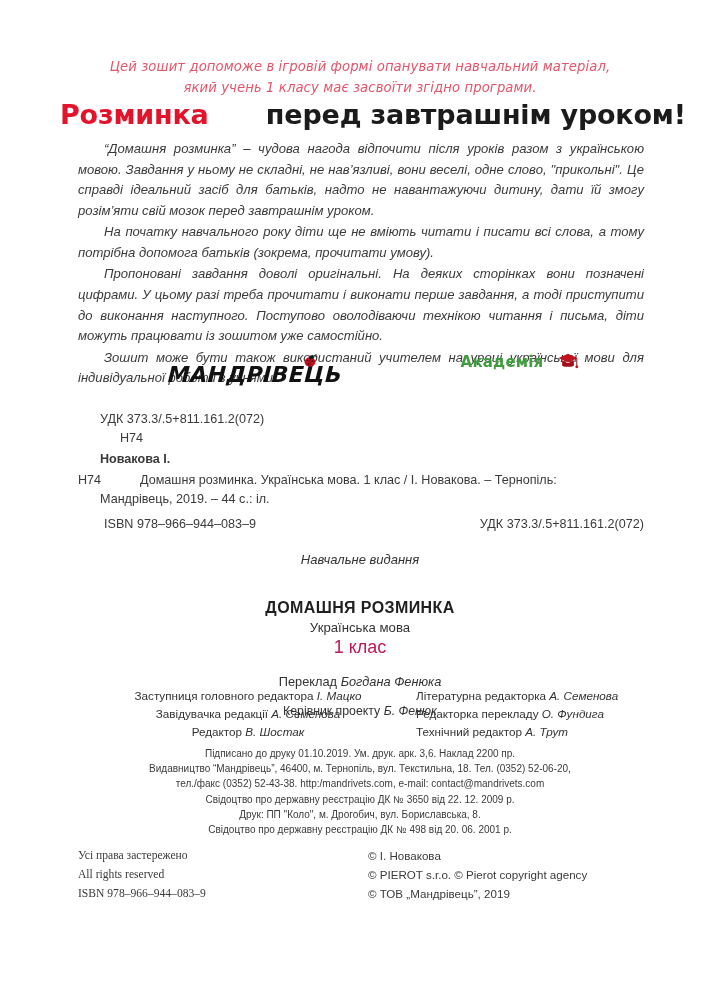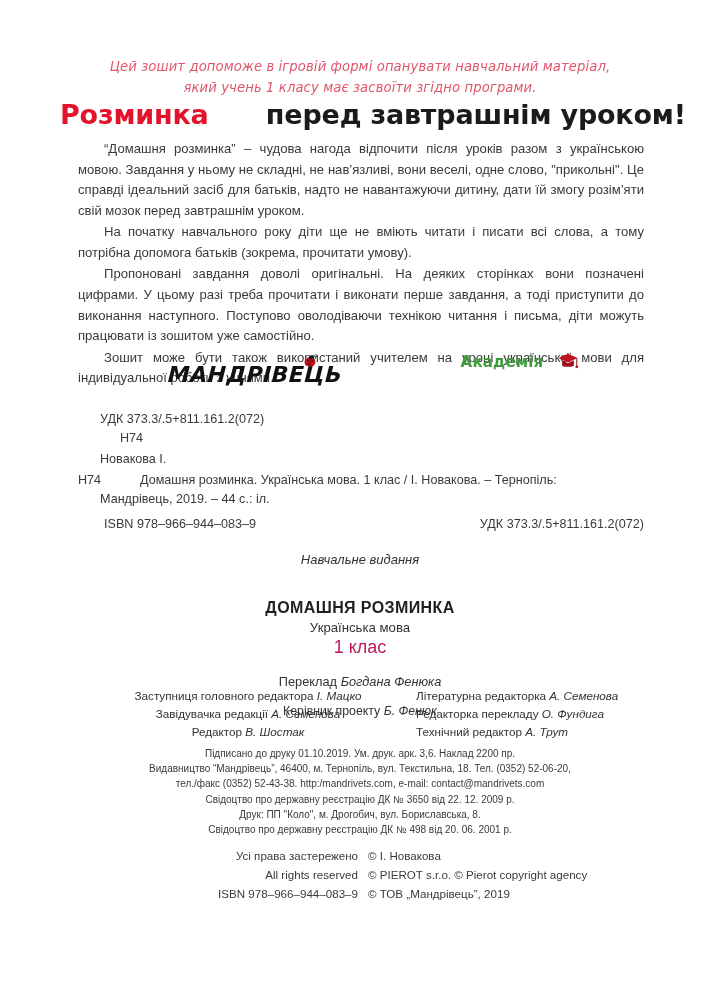--- a/index.html
+++ b/index.html
@@ -62,20 +62,21 @@
     left: 78px;
     width: 566px;
     font-size: 13.1px;
     line-height: 1.58;
     color: #3a3a3a;
     text-align: justify;
   }
   .body-text p {
     margin: 0 0 0.05em 0;
     text-indent: 26px;
+    font-style: italic;
   }
   .body-text p:last-child { margin-bottom: 0; }
 
   
   .logos {
     position: absolute;
     top: 352px;
     left: 60px;
     width: 600px;
     height: 52px;
@@ -125,21 +126,21 @@
     position: absolute;
     top: 410px;
     left: 78px;
     width: 566px;
     font-size: 12.6px;
     line-height: 1.5;
     color: #3a3a3a;
   }
   .cip .udk { margin-left: 22px; }
   .cip .h74-top { margin-left: 42px; }
-  .cip .author { margin-left: 22px; font-weight: normal; margin-top: 2px;}
+  .cip .author { margin-left: 22px; font-weight: bold; margin-top: 2px;}
   .cip .desc {
     margin-top: 2px;
     position: relative;
     padding-left: 62px;
   }
   .cip .desc .tag {
     position: absolute;
     left: 0;
     top: 0;
   }
@@ -247,21 +248,22 @@
     width: 566px;
     font-size: 11.6px;
     line-height: 1.62;
     color: #3a3a3a;
   }
   .copyright .col-left {
     position: absolute;
     left: 0;
     top: 0;
     width: 280px;
-    text-align: right;
+    text-align: left;
+    font-family: Liberation Serif, serif;
   }
   .copyright .col-right {
     position: absolute;
     left: 290px;
     top: 0;
     width: 290px;
     text-align: left;
   }
 </style>
 </head>

